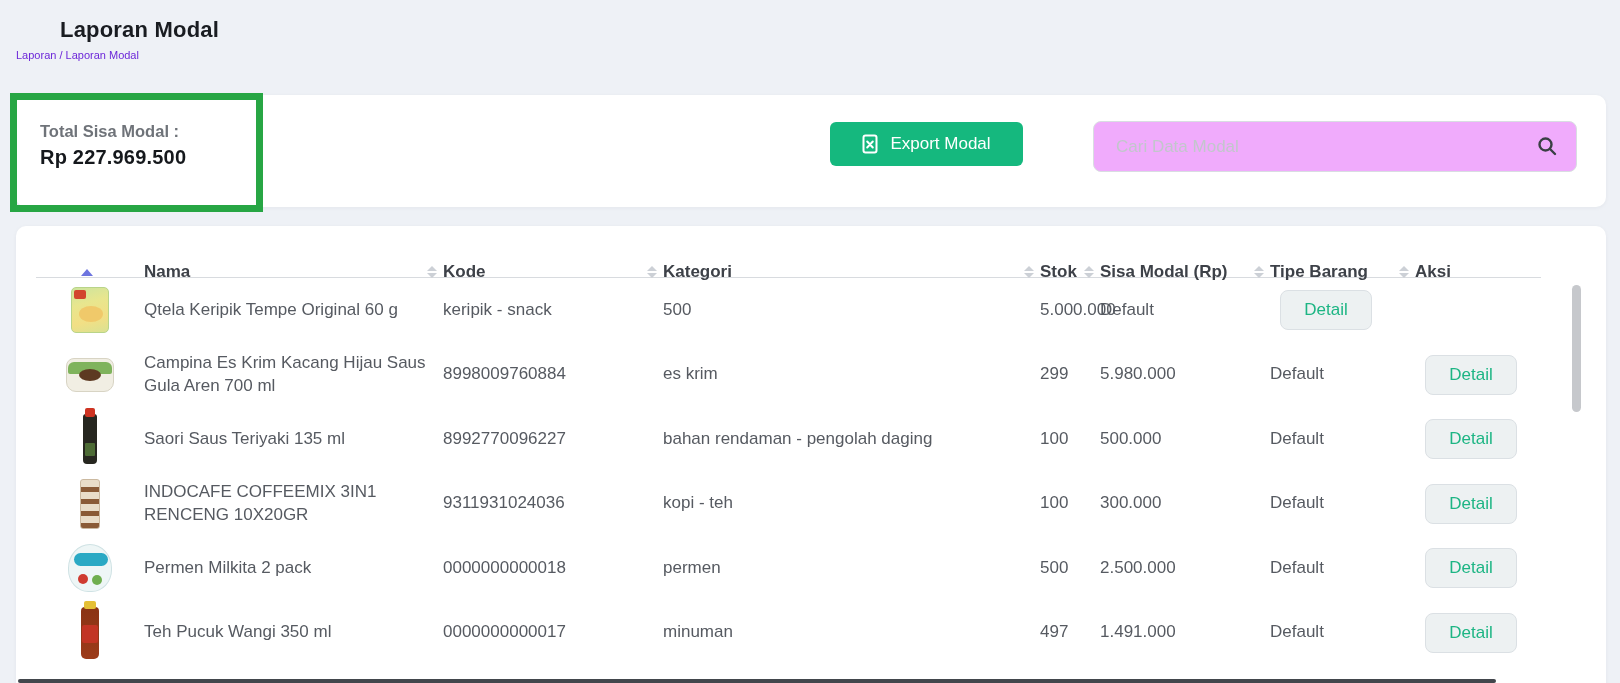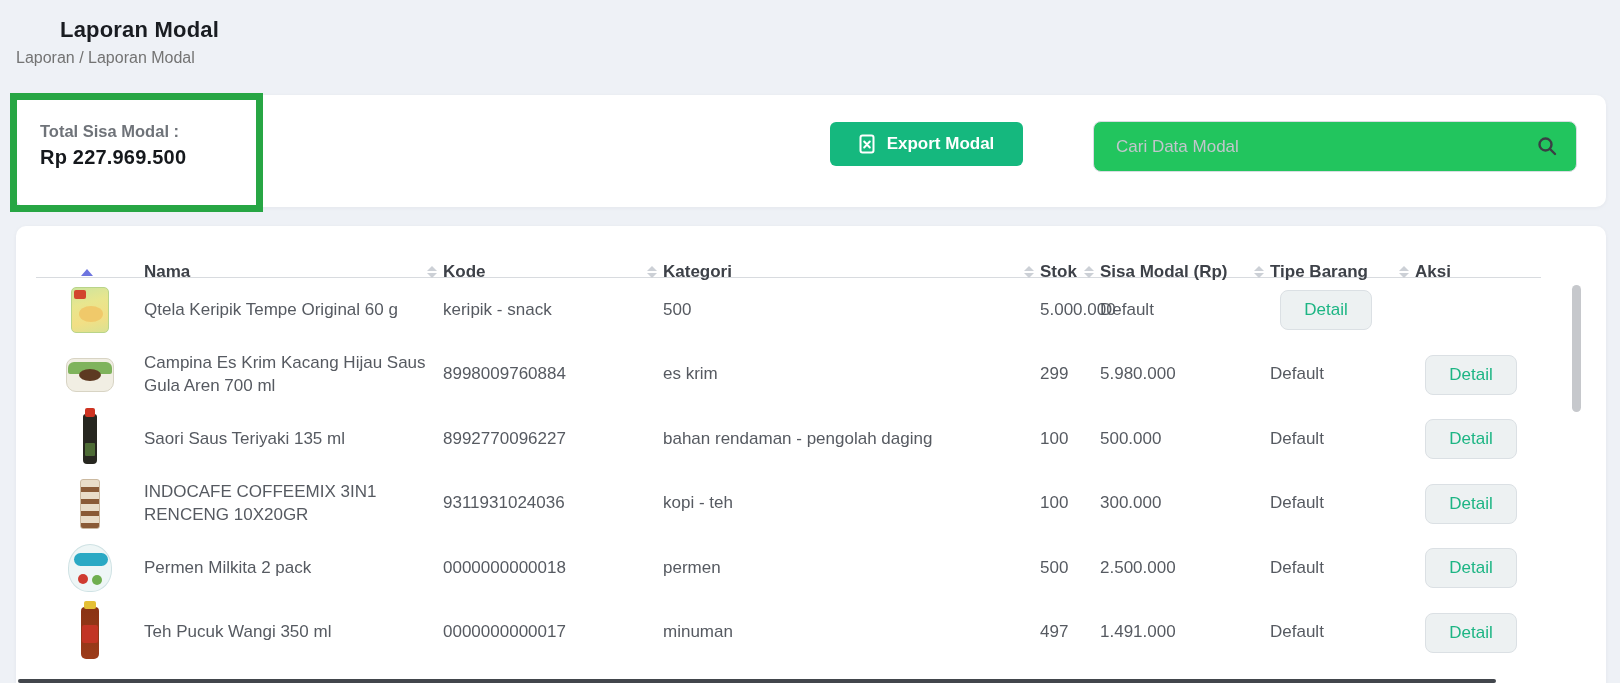--- a/index.html
+++ b/index.html
@@ -2,38 +2,38 @@
 <html><head>
 <meta charset="utf-8">
 <style>
   * { margin:0; padding:0; box-sizing:border-box; }
   html,body { width:1620px; height:683px; overflow:hidden;
     font-family:"Liberation Sans","DejaVu Sans",sans-serif;
     background:#eef1f6; position:relative; }
 
   
   .page-title { position:absolute; left:16px; top:17px; font-size:22px; font-weight:700; color:#191c21; letter-spacing:.2px;margin-left:44px; }
-  .breadcrumb { position:absolute; left:16px; top:49px; font-size:16px; color:#737373; }
+  .breadcrumb { position:absolute; left:16px; top:49px; font-size:11px; color:#6d28d9; }
 
   
   .summary-card { position:absolute; left:16px; top:95px; width:1590px; height:112px;
     background:#ffffff; border-radius:10px; box-shadow:0 1px 4px rgba(30,40,60,.05); }
   .highlight-box { position:absolute; left:10px; top:93px; width:253px; height:119px;
     border:7px solid #27a644; z-index:6; pointer-events:none; }
   .total-label { position:absolute; left:40px; top:122px; font-size:16.5px; font-weight:700; color:#6f7379; }
   .total-value { position:absolute; left:40px; top:146px; font-size:20px; font-weight:700; color:#15181c; letter-spacing:.2px; }
 
   .export-btn { position:absolute; left:830px; top:122px; width:193px; height:44px;
-    background:#15b87e; border:none; border-radius:6px; color:#fff; font-size:17px; font-weight:700;
+    background:#15b87e; border:none; border-radius:6px; color:#fff; font-size:17px; font-weight:400;
     font-family:inherit; display:flex; align-items:center; justify-content:center; gap:10px; cursor:pointer; }
   .export-btn svg { display:block; }
 
   .search-wrap { position:absolute; left:1093px; top:121px; width:484px; height:51px; }
   .search-input { width:100%; height:100%; border:1px solid #d9dde2; border-radius:8px;
-    padding:0 52px 0 22px; font-size:17px; color:#41454b; font-family:inherit; background:#22c55e; outline:none; }
+    padding:0 52px 0 22px; font-size:17px; color:#41454b; font-family:inherit; background:#f0abfc; outline:none; }
   .search-input::placeholder { color:#c2c6cc; }
   .search-icon { position:absolute; right:18px; top:13px; }
 
   
   .table-card { position:absolute; left:16px; top:226px; width:1590px; height:470px;
     background:#ffffff; border-radius:10px; box-shadow:0 1px 4px rgba(30,40,60,.05); }
 
   .table-wrap { position:absolute; left:36px; top:240px; width:1505px; }
   .thead, .trow { display:grid; grid-template-columns:108px 299px 220px 377px 60px 170px 145px 126px; align-items:center; }
   .thead { height:38px; border-bottom:1px solid #d8dbdf; }

